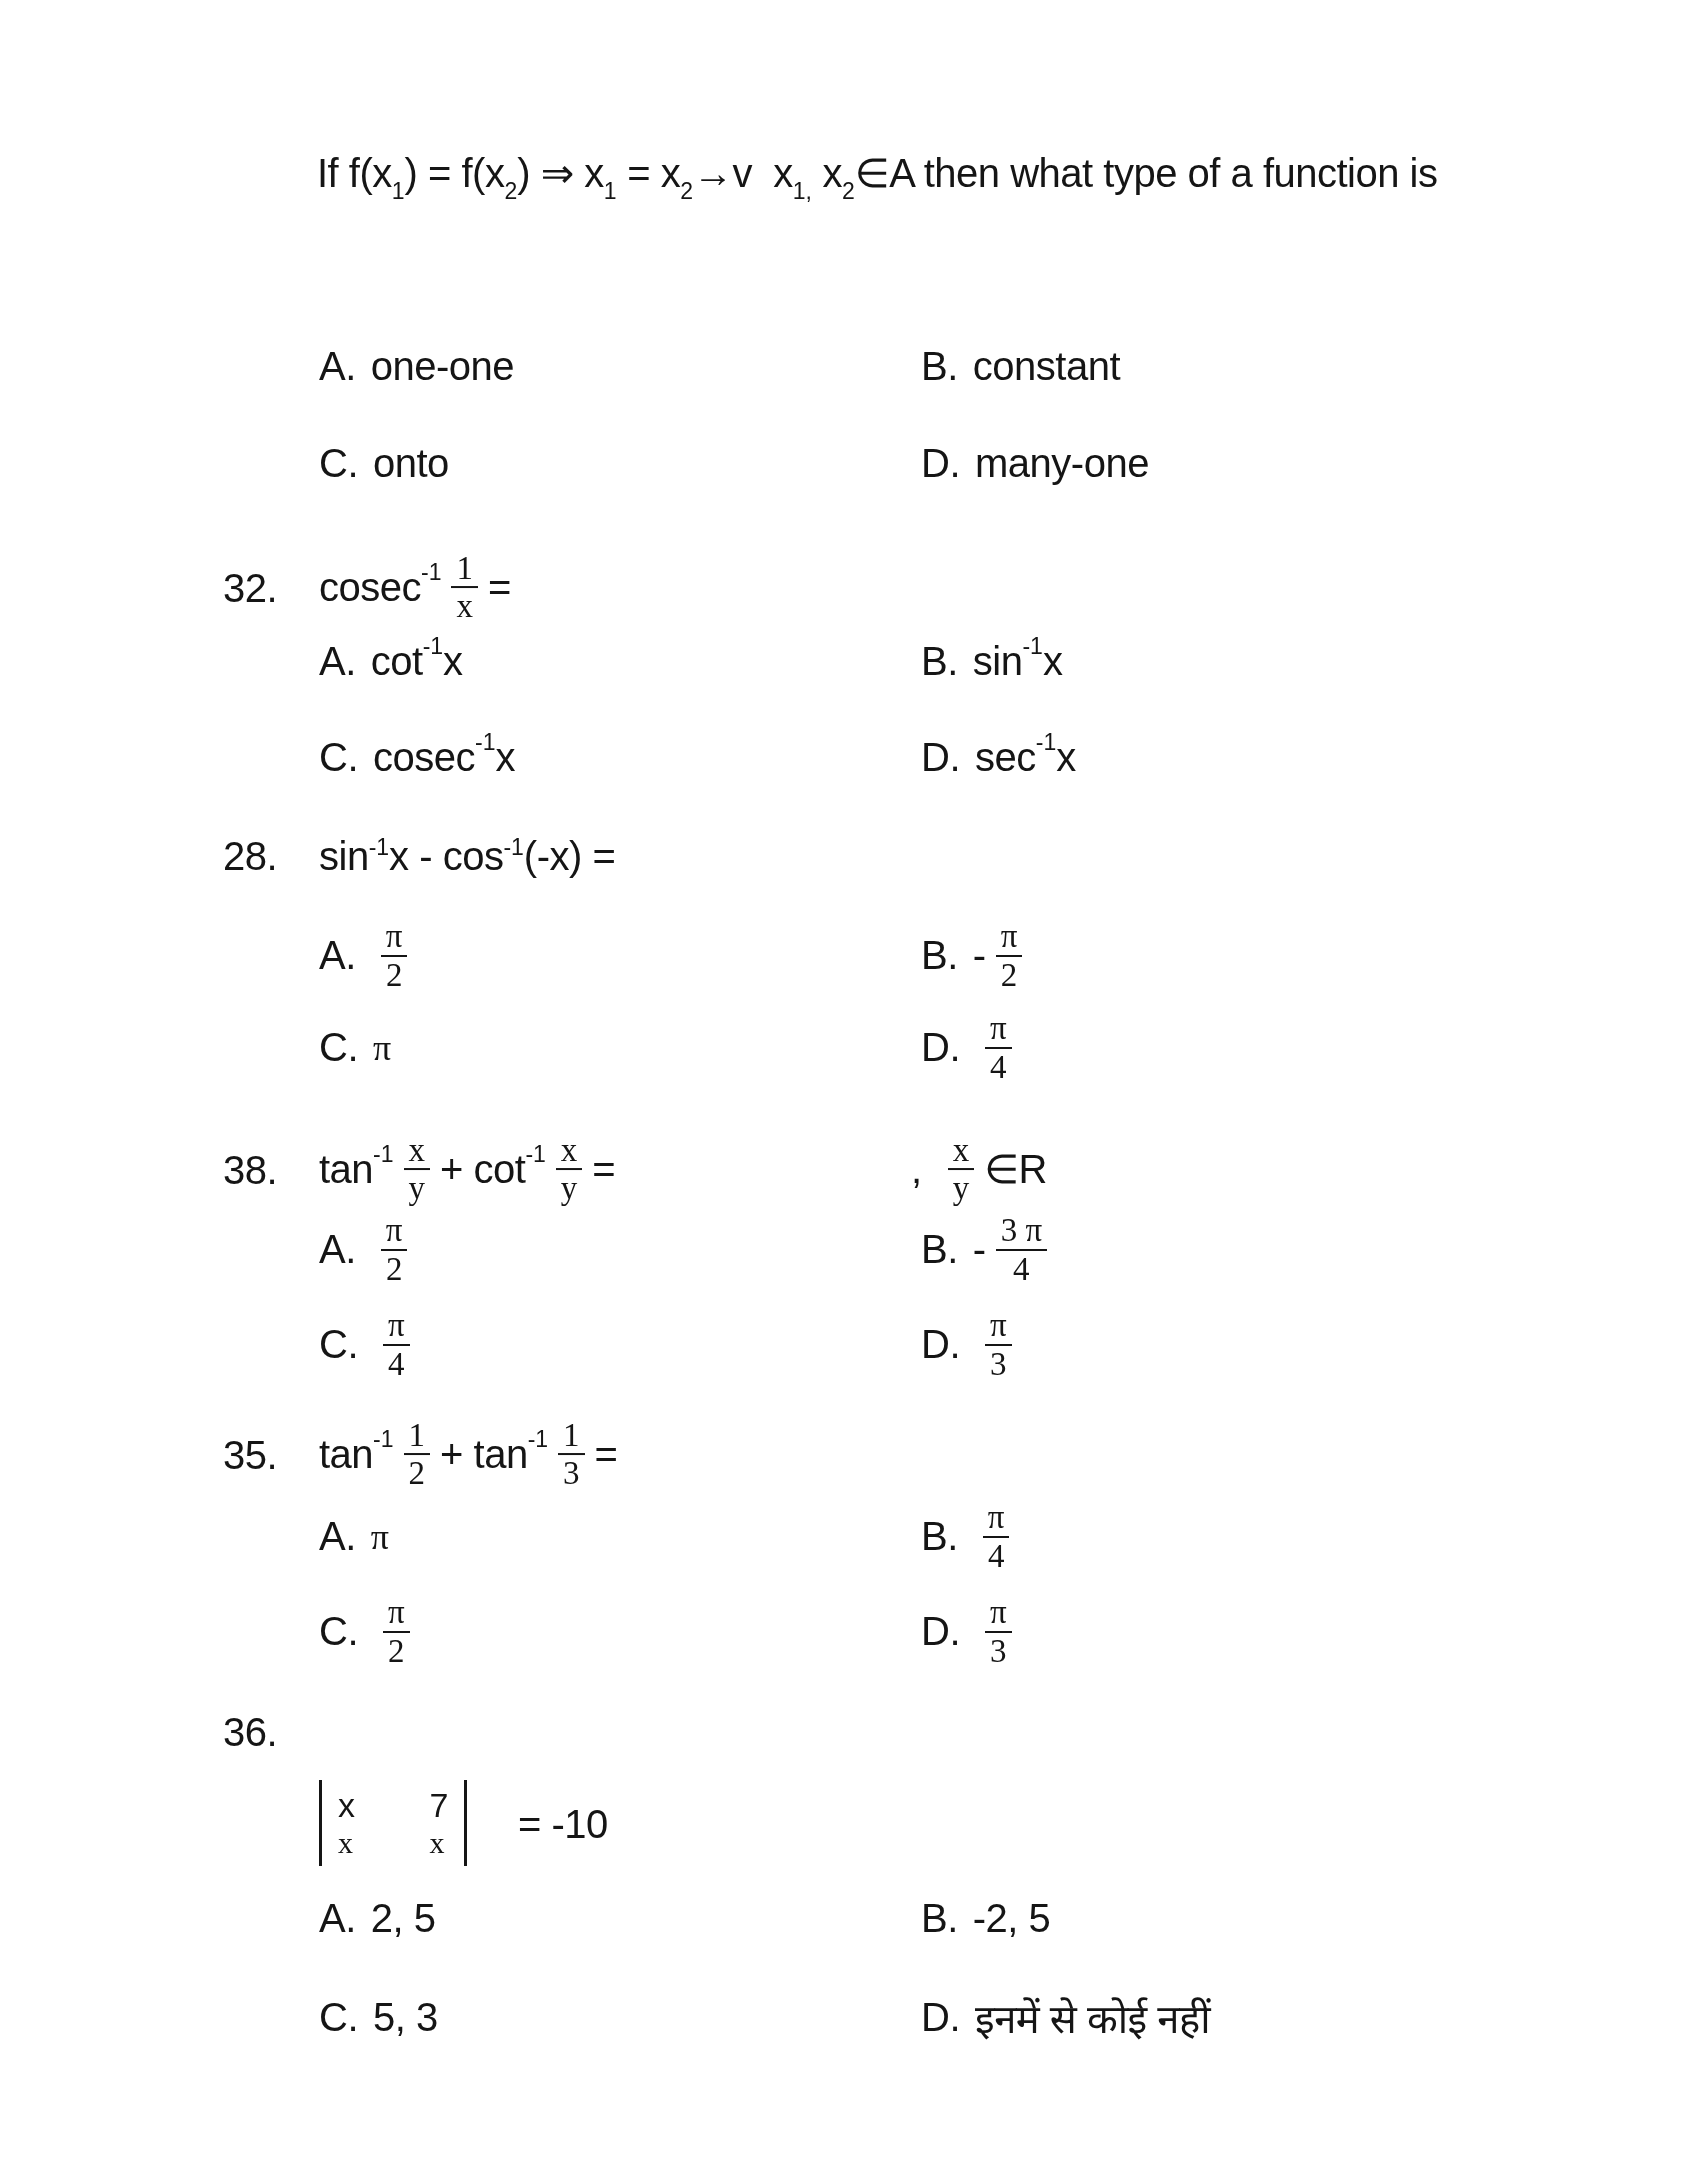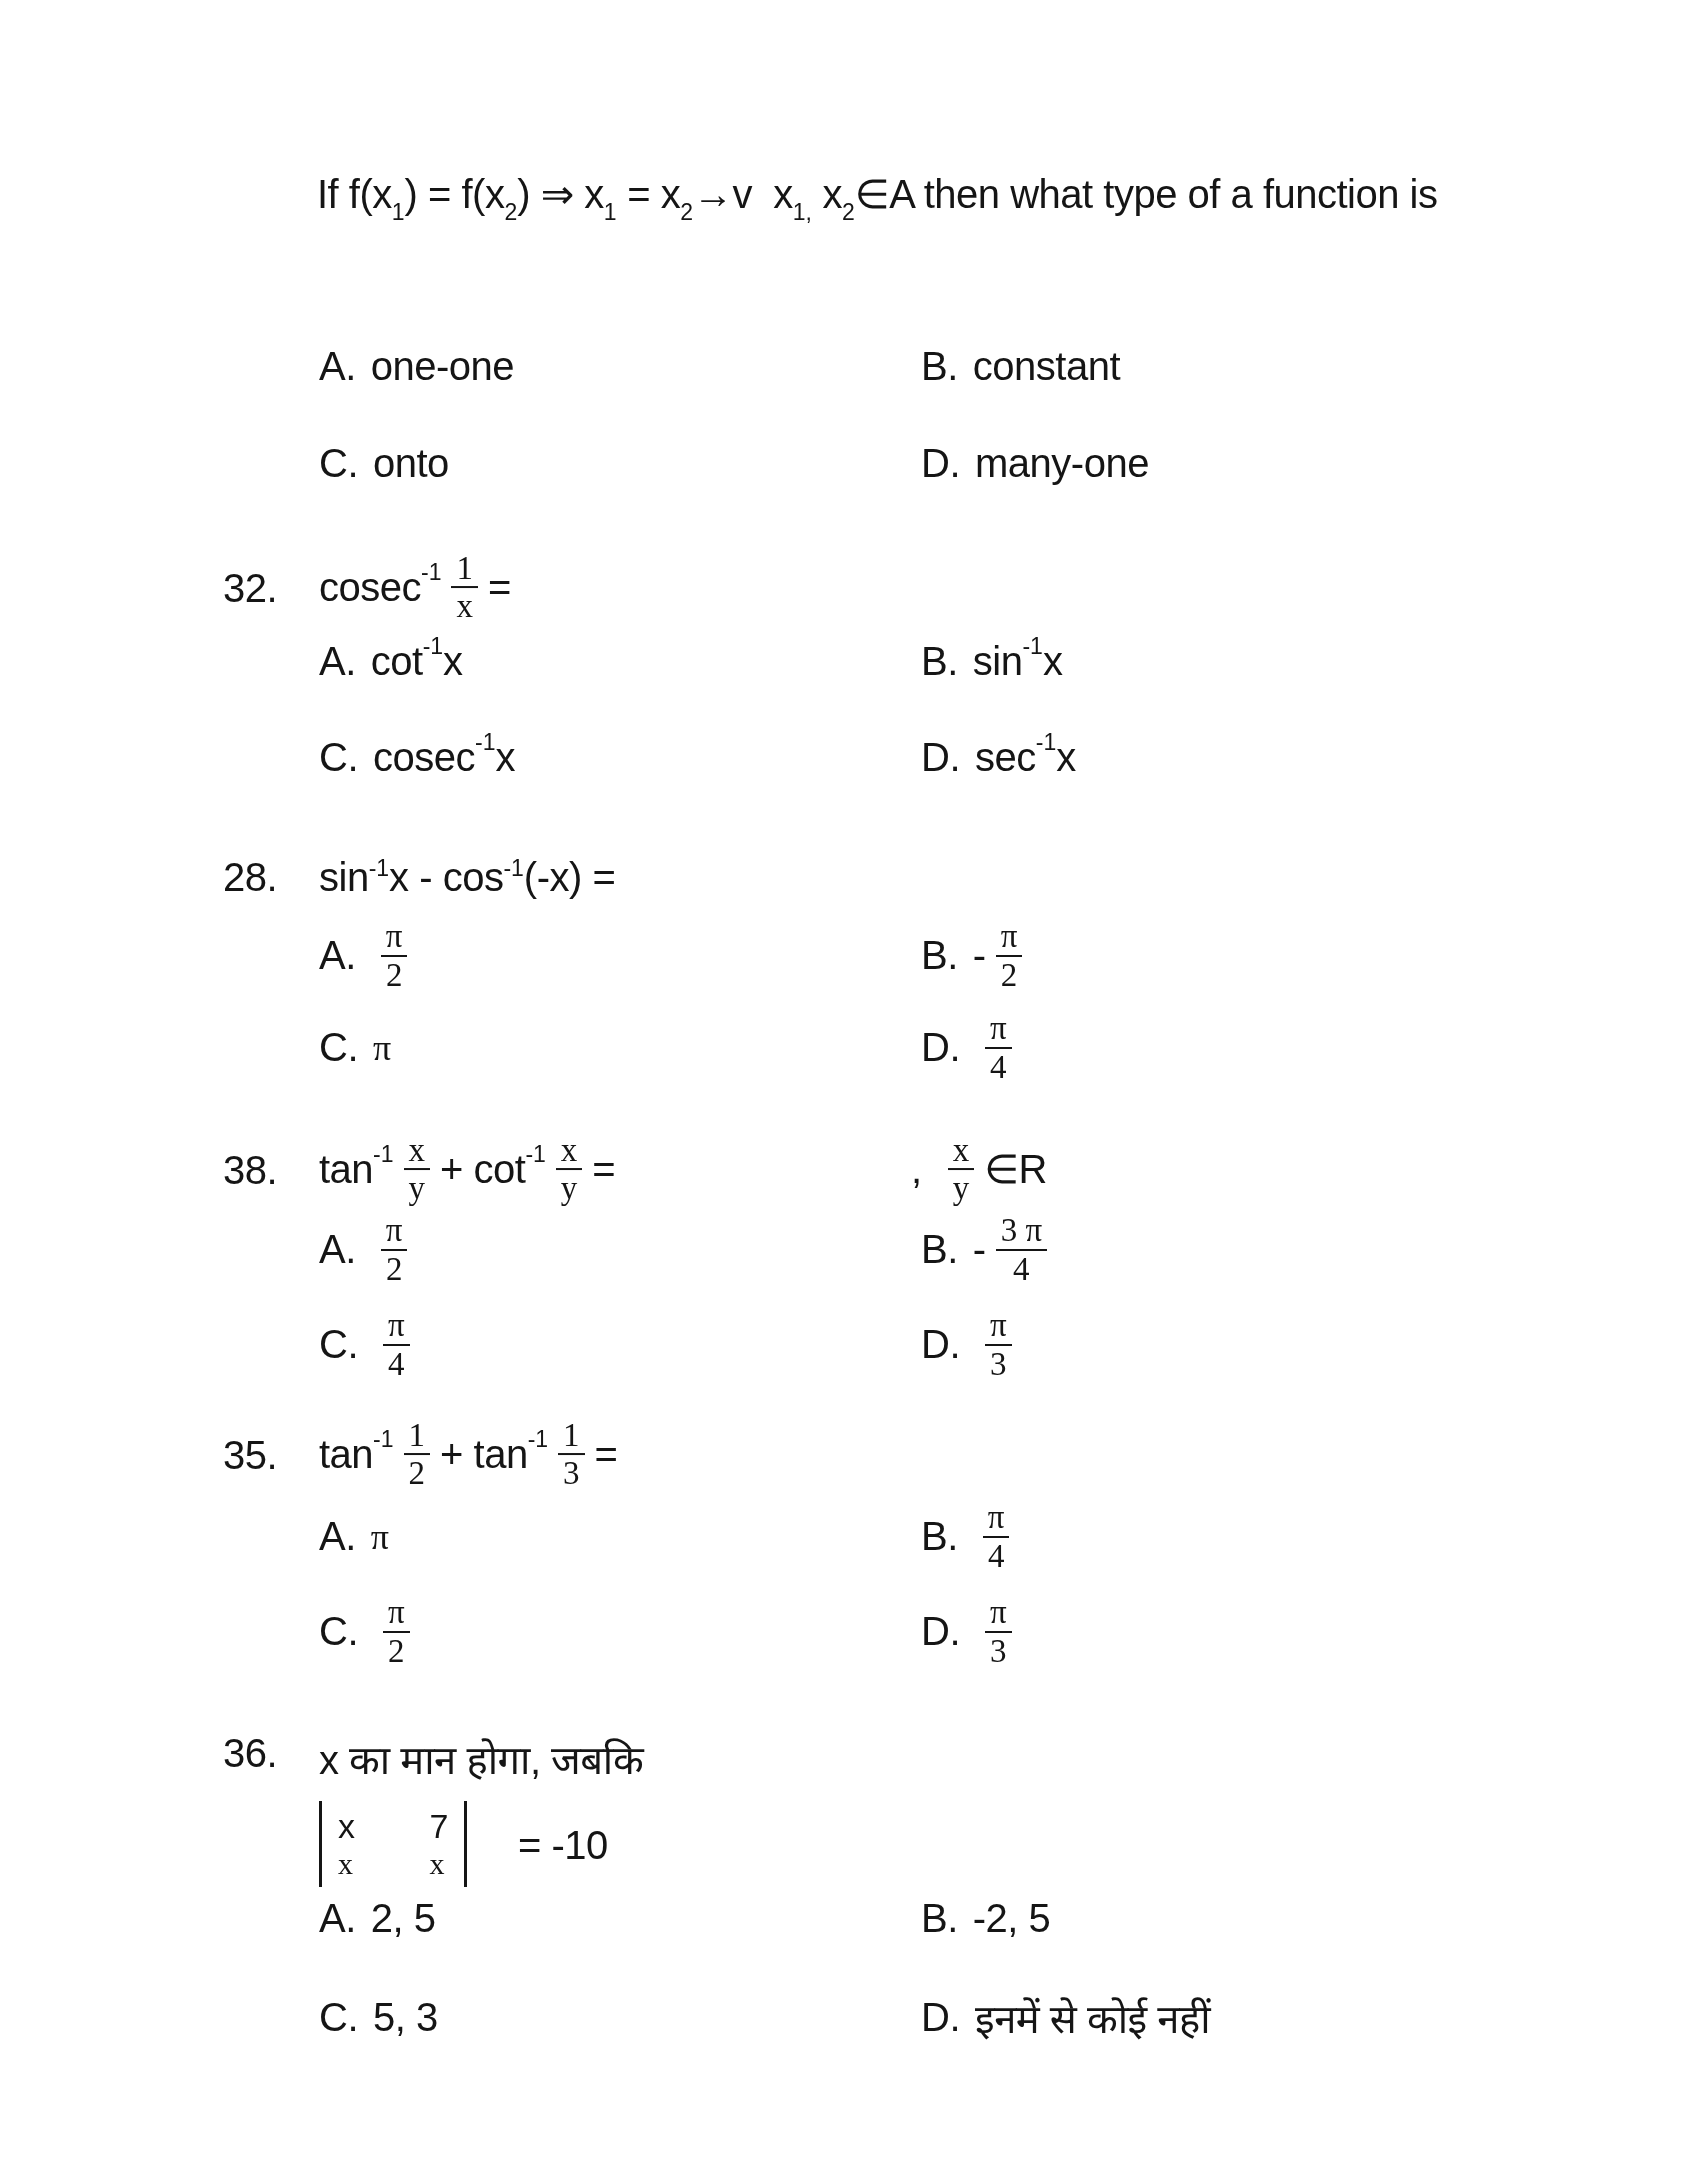--- a/index.html
+++ b/index.html
@@ -2,21 +2,21 @@
 <html><head>
 <meta charset="utf-8">
 <style>
   html,body{margin:0;padding:0;}
   body{
     width:1683px;height:2178px;background:#ffffff;position:relative;
     font-family:"Liberation Sans",sans-serif;font-size:40px;color:#151515;
     letter-spacing:-0.5px;
   }
   .page{position:absolute;inset:0;background:#ffffff;overflow:hidden;}
-  .abs{position:absolute;margin-top:21px;}
+  .abs{position:absolute;}
   .L{white-space:pre;}
   
   .qrow{position:absolute;left:0;width:1683px;height:89px;margin-top:16px;}
   .qrow .qnum{position:absolute;left:223px;top:50%;transform:translateY(-50%);}
   .qrow .qformula{position:absolute;left:319px;top:50%;transform:translateY(-50%);
     display:flex;align-items:center;white-space:pre;}
   
   .oprow{position:absolute;left:0;width:1683px;height:79px;}
   .cA,.cB{position:absolute;top:0;height:100%;display:flex;align-items:center;white-space:pre;}
   .cA{left:319px;}
@@ -112,21 +112,20 @@
   <div class="oprow" style="top:1497px">
     <div class="cA"><span>A.</span><span class="gap"></span><span class="serifpi">π</span></div>
     <div class="cB"><span>B.</span><span class="gap"></span><span class="frac"><span class="num">π</span><span class="den">4</span></span></div>
   </div>
   <div class="oprow" style="top:1592px">
     <div class="cA"><span>C.</span><span class="gap"></span><span class="frac"><span class="num">π</span><span class="den">2</span></span></div>
     <div class="cB"><span>D.</span><span class="gap"></span><span class="frac"><span class="num">π</span><span class="den">3</span></span></div>
   </div>
 
   <div class="abs" style="left:223px;top:1710px">36.</div>
-  <div class="abs L" style="left:319px;top:1710px">x का मान होगा, जबकि</div>
 
   <div class="abs" style="left:319px;top:1780px">
     <span class="det">
       <span class="det-grid">
         <span class="c m-sans">x</span>
         <span class="c m-sans">7</span>
         <span class="c m-serif">x</span>
         <span class="c m-serif">x</span>
       </span>
     </span>

